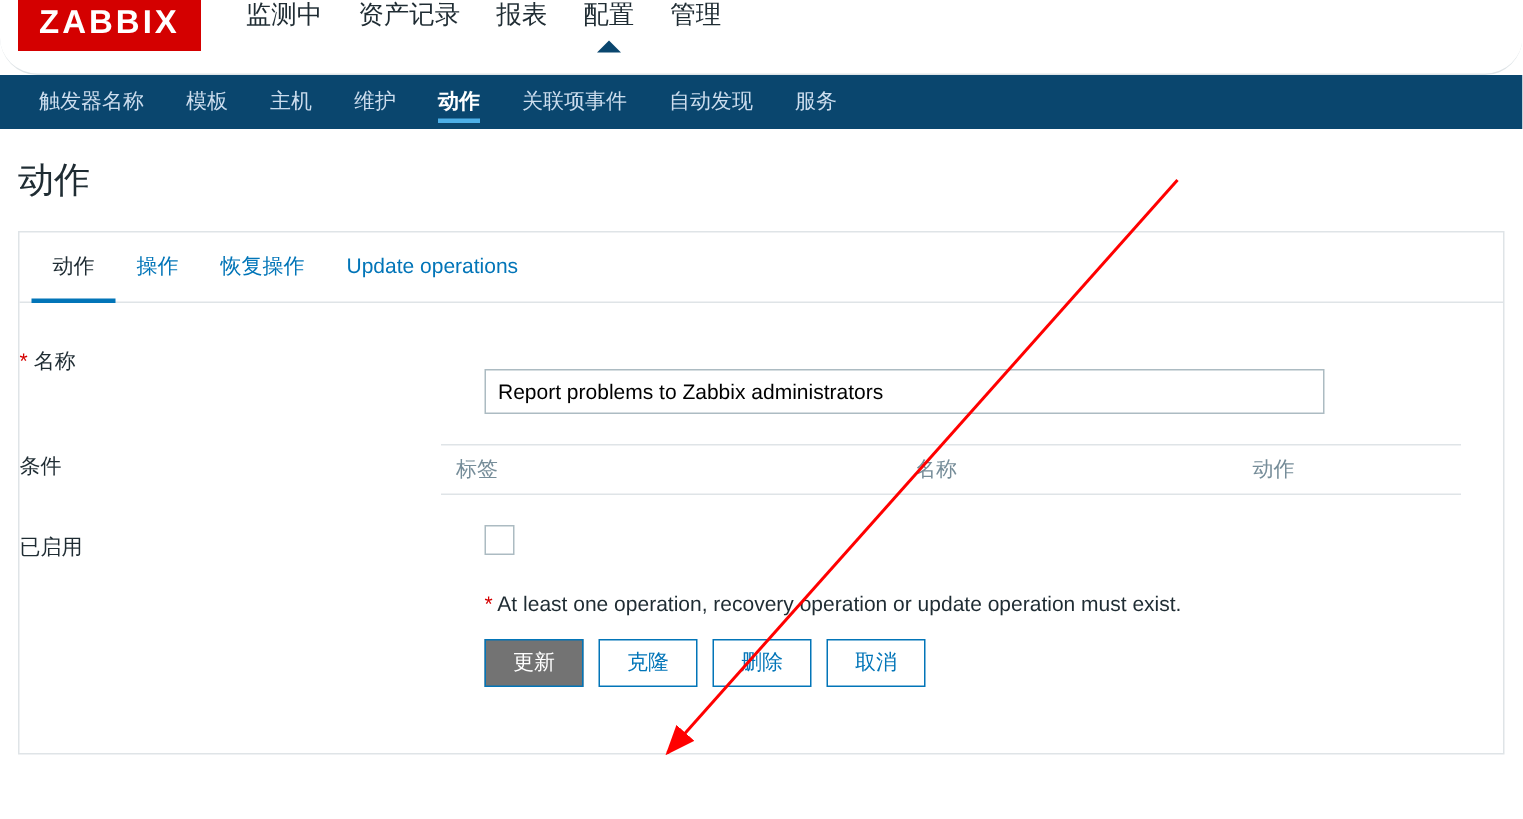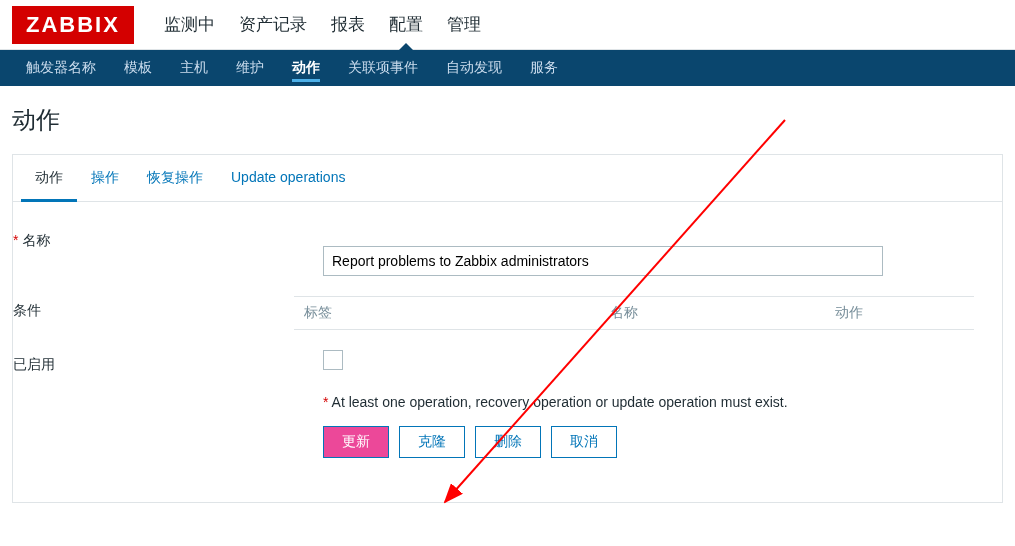--- a/index.html
+++ b/index.html
@@ -1,19 +1,19 @@
 <!DOCTYPE html>
 <html><head>
   <meta charset="utf-8">
   <style>
     * { box-sizing: border-box; margin: 0; padding: 0; }
     body { font-family: Arial, "Microsoft YaHei", sans-serif; font-size: 14px; color: #1f2c33; background: #fff; width: 1015px; }
     
     
-    .top-nav { display: flex; align-items: center; height: 50px; padding: 15px 12px; border-bottom: 1px solid #dfe4e7; }
+    .top-nav { display: flex; align-items: flex-end; height: 50px; padding: 15px 12px; border-bottom: 1px solid #dfe4e7; border-radius: 25px; }
     .logo { background: #d40000; color: #fff; font-weight: bold; font-size: 22px; letter-spacing: 2px; padding: 6px 14px; margin-right: 18px; }
     .top-nav-item { padding: 0 12px; height: 50px; display: flex; align-items: center; color: #1f2c33; font-size: 17px; cursor: pointer; position: relative; }
     .top-nav-item.active { font-weight: normal; }
     .top-nav-item.active::after { content: ''; position: absolute; left: 50%; transform: translateX(-50%); bottom: -1px; width: 0; height: 0; border-left: 8px solid transparent; border-right: 8px solid transparent; border-bottom: 8px solid #0a466e; }
     
     
     .sub-nav { background: #0a466e; height: 36px; display: flex; align-items: center; padding: 0 12px; }
     .sub-nav-item { color: #cde; padding: 0 14px; height: 36px; display: flex; align-items: center; cursor: pointer; font-size: 14px; position: relative; }
     .sub-nav-item.active { color: #fff; font-weight: bold; }
     .sub-nav-item.active::after { content: ''; position: absolute; bottom: 4px; left: 14px; right: 14px; height: 3px; background: #4db0e8; }
@@ -54,21 +54,21 @@
     
     .add-link { color: #0275b8; border-bottom: 1px dotted #0275b8; cursor: pointer; display: inline-block; }
     
     .checkbox { width: 20px; height: 20px; border: 1px solid #acbbc2; display: inline-block; vertical-align: middle; cursor: pointer; }
     
     .hint { color: #d40000; margin-bottom: 16px; }
     .hint-text { color: #1f2c33; }
     
     .btn-row { display: flex; gap: 10px; }
     .btn { height: 32px; padding: 0 18px; border: 1px solid #0275b8; background: #fff; color: #0275b8; cursor: pointer; font-size: 14px; }
-    .btn.primary { background: #ec4899; color: #fff; }
+    .btn.primary { background: #737373; color: #fff; }
     
     
     .arrow-svg { position: absolute; top: 0; left: 0; pointer-events: none; z-index: 100; }
   </style>
 </head>
 <body>
 
 <div class="top-nav">
   <div class="logo">ZABBIX</div>
   <div class="top-nav-item">监测中</div>

